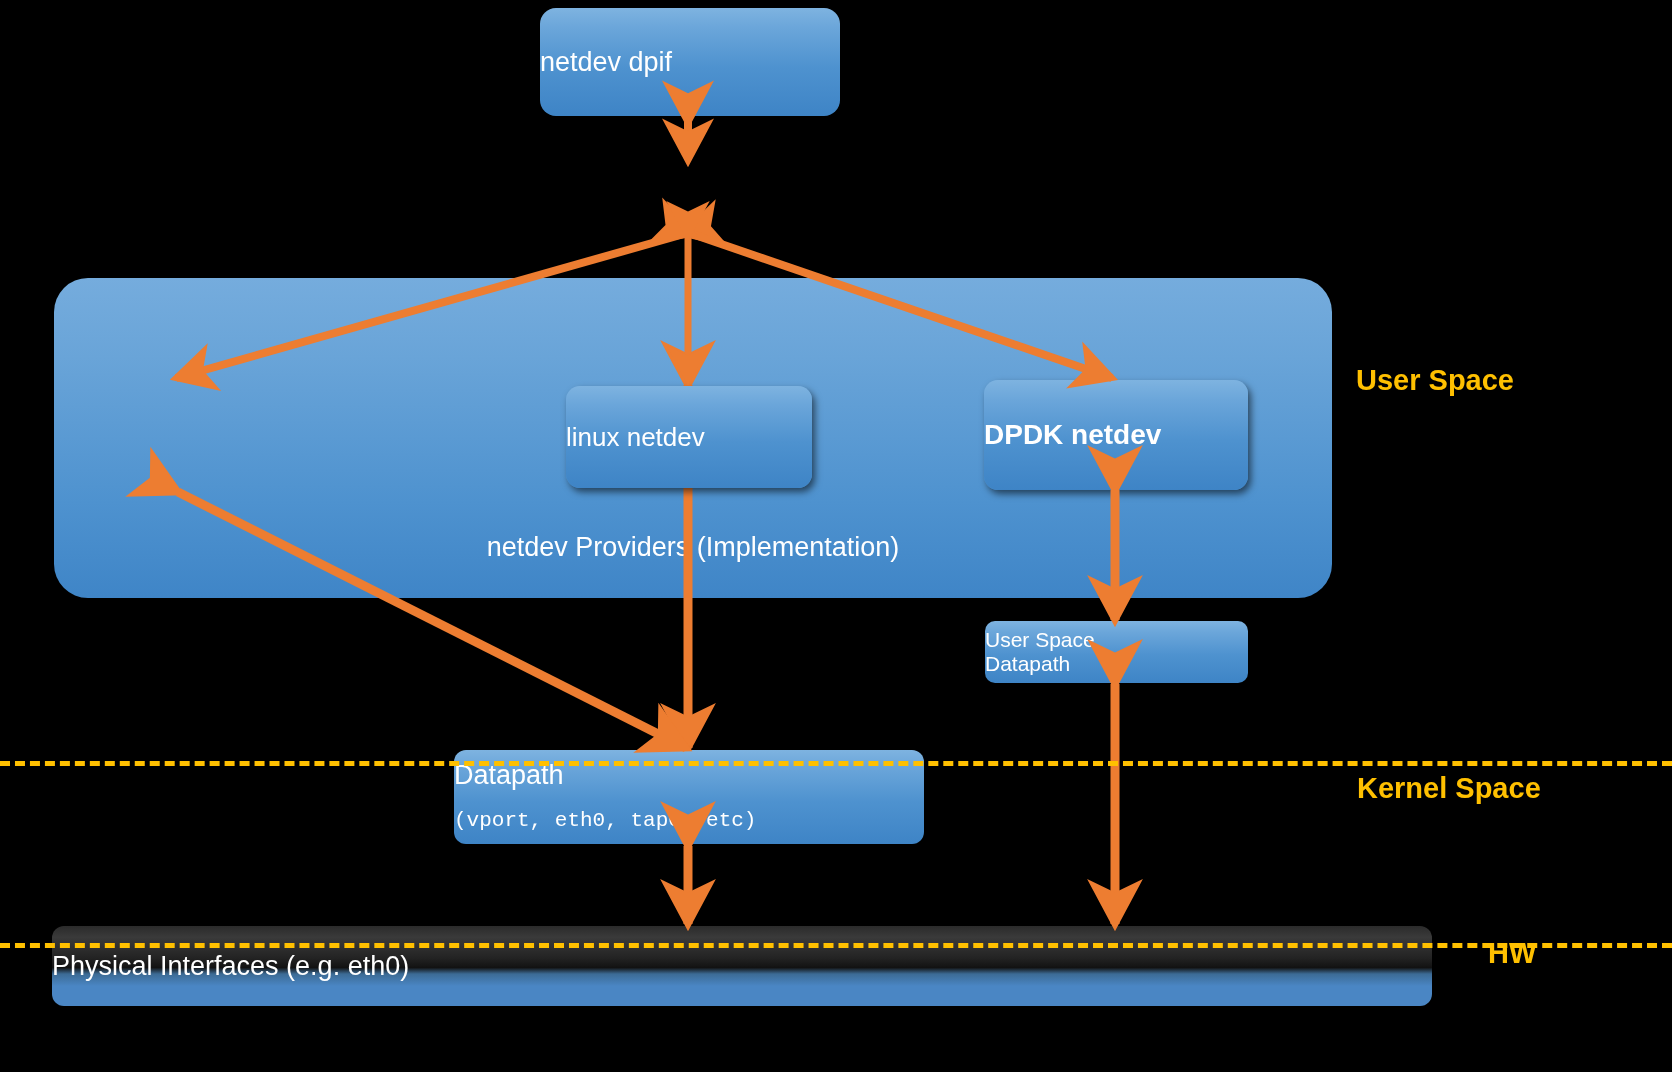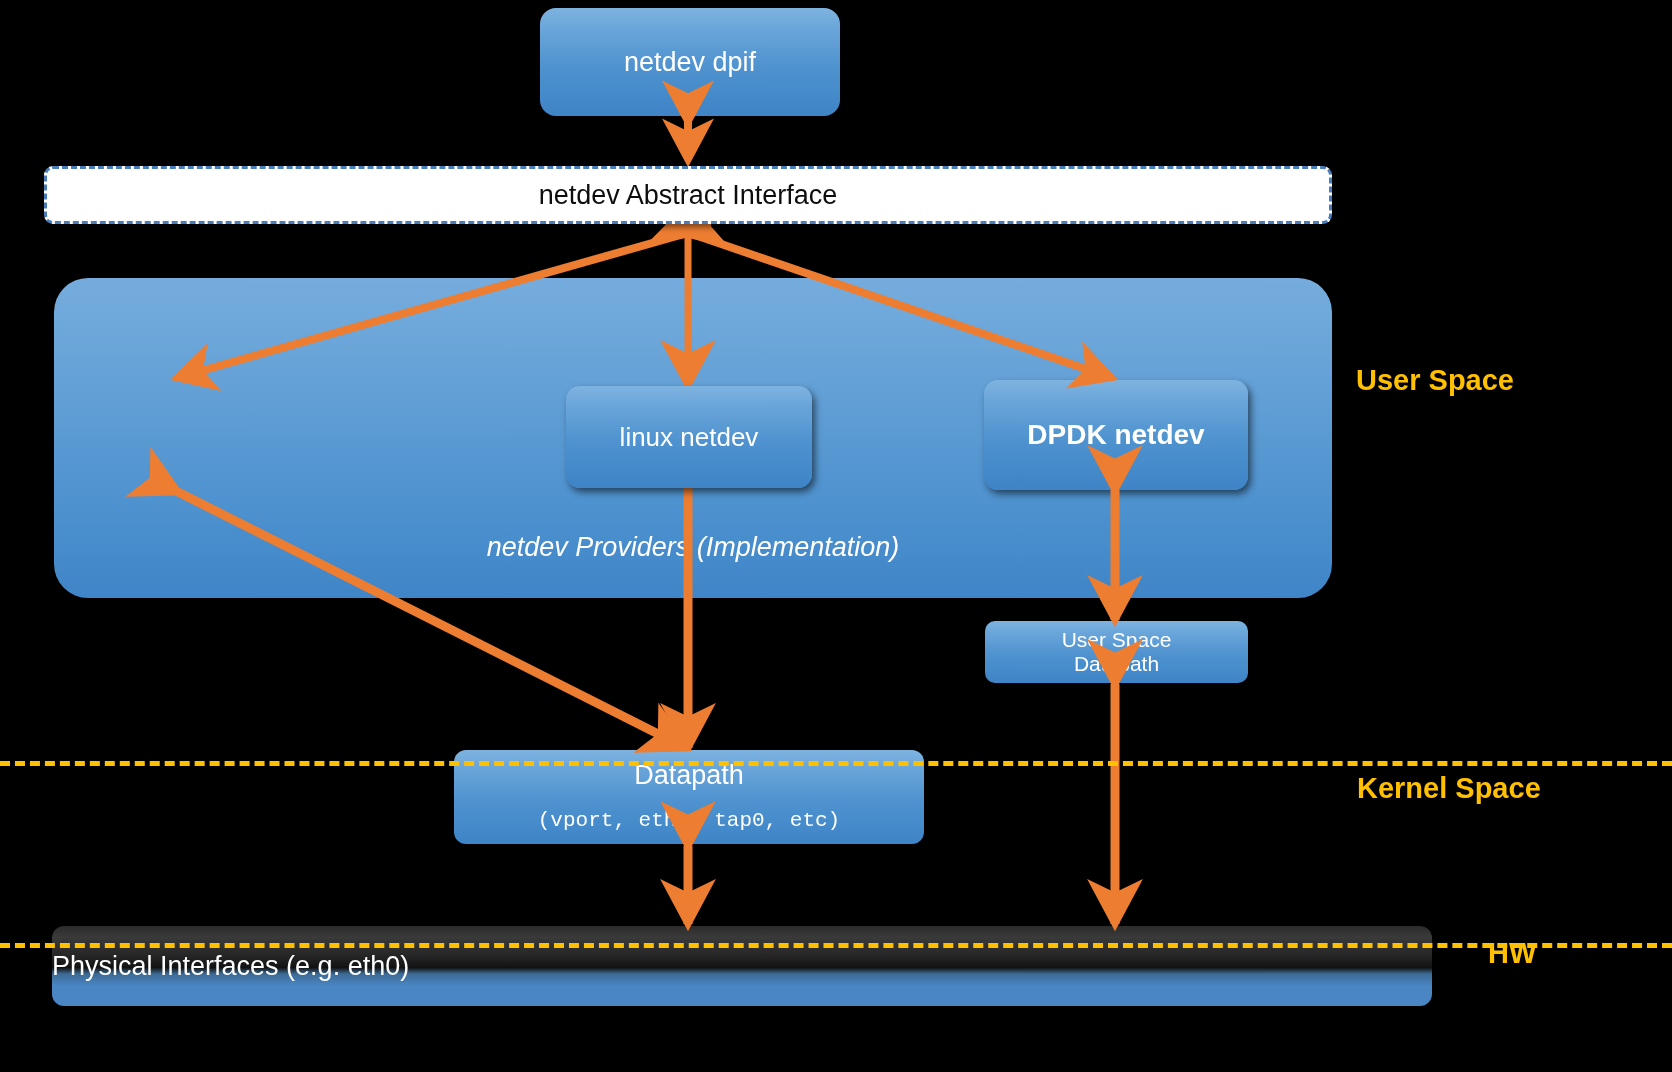--- a/index.html
+++ b/index.html
@@ -15,21 +15,21 @@
     overflow: hidden;
     font-family: "Liberation Sans", sans-serif;
   }
 
   
   .node {
     position: absolute;
     box-sizing: border-box;
     display: flex;
     flex-direction: column;
-    align-items: center;
+    align-items: flex-start;
     justify-content: center;
     text-align: center;
     color: #ffffff;
     background: linear-gradient(to bottom, #7EB3E0 0%, #6BA6DA 18%, #4E92CF 55%, #3E84C6 100%);
     border-radius: 14px;
     box-shadow: 3px 4px 7px rgba(0,0,0,0.55);
     z-index: 6;
   }
 
   
@@ -56,21 +56,20 @@
   }
 
   #providers-container {
     position: absolute;
     left: 54px; top: 278px; width: 1278px; height: 320px;
     box-sizing: border-box;
     background: linear-gradient(to bottom, #75ACDD 0%, #69A4D8 25%, #4E92CF 70%, #3F85C7 100%);
     border-radius: 34px;
     box-shadow: 3px 4px 8px rgba(0,0,0,0.55);
     z-index: 3;
-    font-style: italic;
   }
   #providers-label {
     position: absolute;
     left: 0; right: 0; top: 254px;
     text-align: center;
     color: #ffffff;
     font-size: 27px;
     z-index: 5;
   }
 
@@ -165,23 +164,20 @@
   </svg>
 
   <div id="providers-container">
     <div id="providers-label">netdev Providers (Implementation)</div>
   </div>
 
   <div class="node" id="netdev-dpif">
     <span>netdev dpif</span>
   </div>
 
-  <div id="abstract-interface">
-    <span>netdev Abstract Interface</span>
-  </div>
 
 
   <div class="node" id="linux-netdev">
     <span>linux netdev</span>
   </div>
 
   <div class="node" id="dpdk-netdev">
     <span>DPDK netdev</span>
   </div>
 

